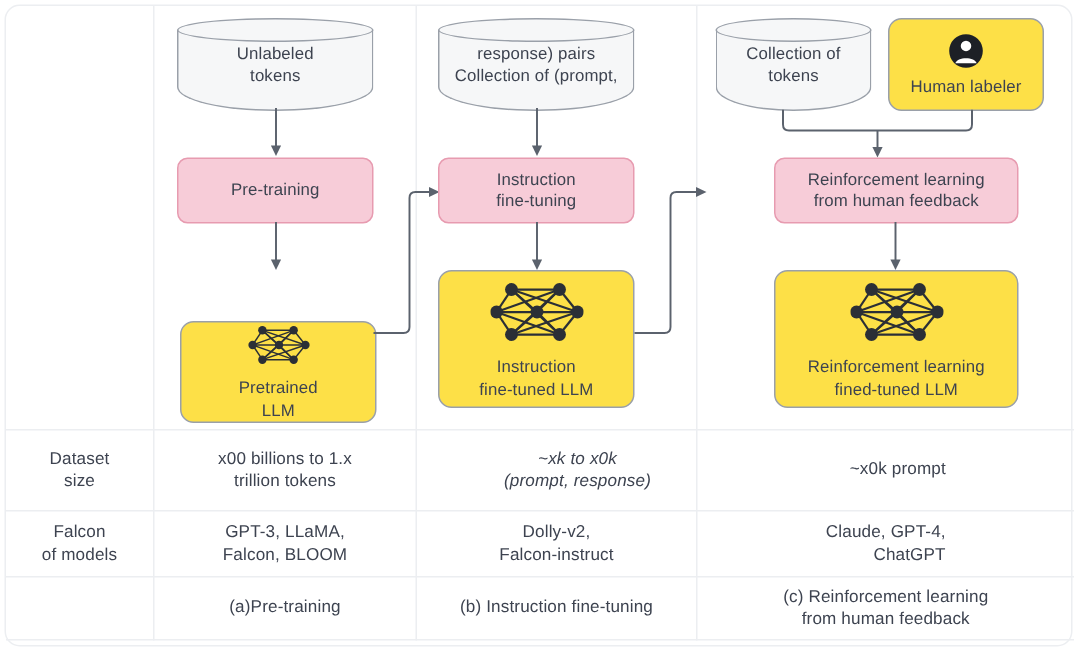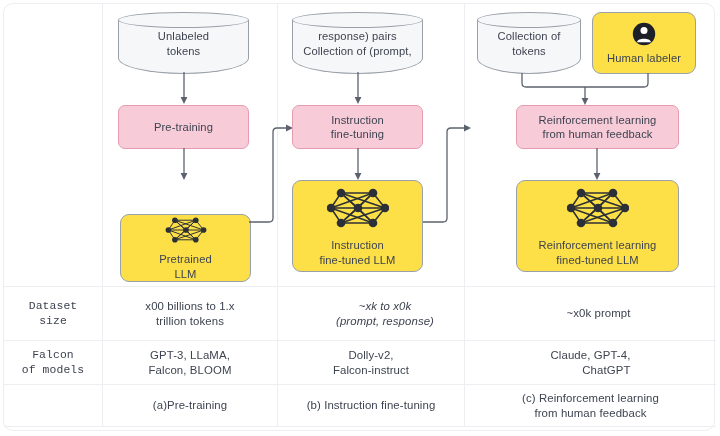--- a/index.html
+++ b/index.html
@@ -91,21 +91,21 @@
   .cell{
     position:absolute;
     display:flex;align-items:center;justify-content:center;
     text-align:center;
     color:#3d4350;
     font-size:11.4px;
     line-height:15px;
     letter-spacing:.1px;
     box-sizing:border-box;
   }
-  .cell.rowhead{color:#3d4350;font-family:Liberation Mono, monospace;}
+  .cell.rowhead{color:#3d4350;}
 </style>
 </head>
 <body>
 
 <div id="page">
   <div class="frame"></div>
 
   <div class="vline" style="left:102px;top:4px;height:423px;"></div>
   <div class="vline" style="left:277px;top:4px;height:423px;"></div>
   <div class="vline" style="left:464px;top:4px;height:423px;"></div>

